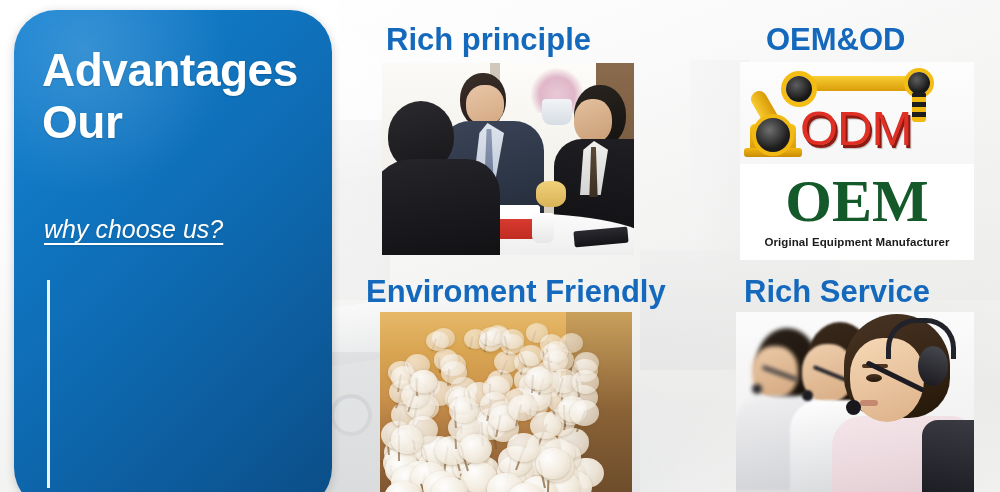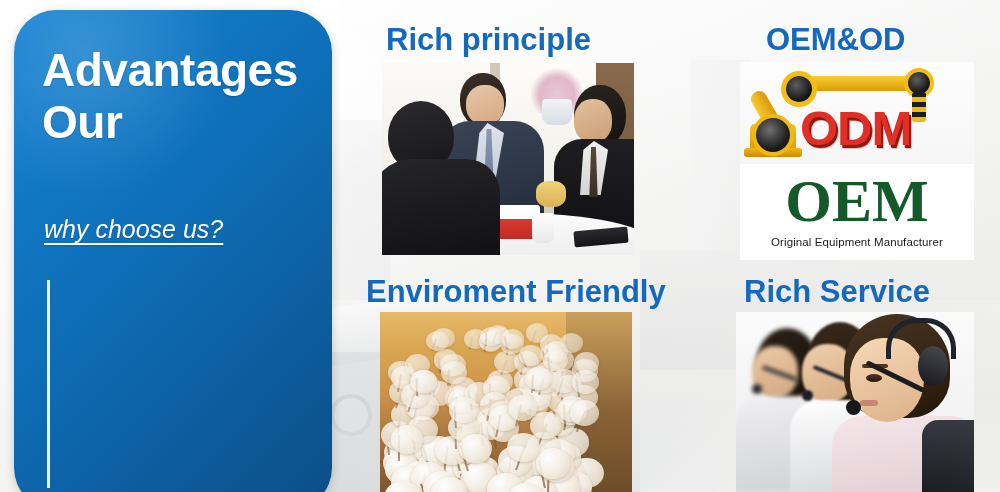--- a/index.html
+++ b/index.html
@@ -160,26 +160,26 @@
     background:radial-gradient(circle at 40% 35%,#5e5e5e,#171717 65%);
     box-shadow:0 0 0 5px #f4bd14;}
   .robo-arm2{position:absolute;left:66px;top:14px;width:110px;height:15px;border-radius:8px;
     background:linear-gradient(180deg,#f9ce33,#d99d09);}
   .robo-wrist{position:absolute;left:168px;top:10px;width:22px;height:22px;border-radius:50%;
     background:radial-gradient(circle at 40% 35%,#5e5e5e,#171717 65%);
     box-shadow:0 0 0 4px #f4bd14;}
   .robo-grip{position:absolute;left:172px;top:30px;width:14px;height:30px;border-radius:3px;
     background:repeating-linear-gradient(180deg,#1d1d1d 0 5px,#f2b913 5px 10px);}
   .odm-text{position:absolute;left:60px;top:36px;width:174px;height:60px;
-    font-size:49px;font-weight:bold;color:#e03026;letter-spacing:-1px;line-height:60px;
+    font-size:49px;font-weight:normal;color:#e03026;letter-spacing:-1px;line-height:60px;
     text-shadow:2px 3px 0 #8e1a12, 3px 4px 1px rgba(0,0,0,.22);}
   .oem-text{position:absolute;left:0;top:108px;width:234px;text-align:center;
     font-family:"Liberation Serif", serif;font-weight:bold;font-size:60px;color:#14592a;line-height:62px;}
   .oem-sub{position:absolute;left:0;top:174px;width:234px;text-align:center;
-    font-size:11.5px;font-weight:normal;color:#1b1b1b;letter-spacing:.1px;}
+    font-size:11.5px;font-weight:bold;color:#1b1b1b;letter-spacing:.1px;}
 
   
   .ph-cotton{left:380px;top:312px;width:252px;height:180px;}
   .cot-sky{position:absolute;inset:0;
     background:linear-gradient(180deg,#e6b968 0%,#d9a552 22%,#c9904a 48%,#9d6c3c 78%,#7d5530 100%);}
   .cot-row{position:absolute;right:0;top:0;width:66px;height:180px;
     background:linear-gradient(180deg,#caa05c,#8a6236 55%,#6d4d2b 100%);}
   .cot-boll{position:absolute;border-radius:50%;
     background:radial-gradient(circle at 35% 30%,#ffffff,#f3ece0 55%,#dfd2bd 100%);
     box-shadow:0 1px 3px rgba(120,80,30,.35);}

